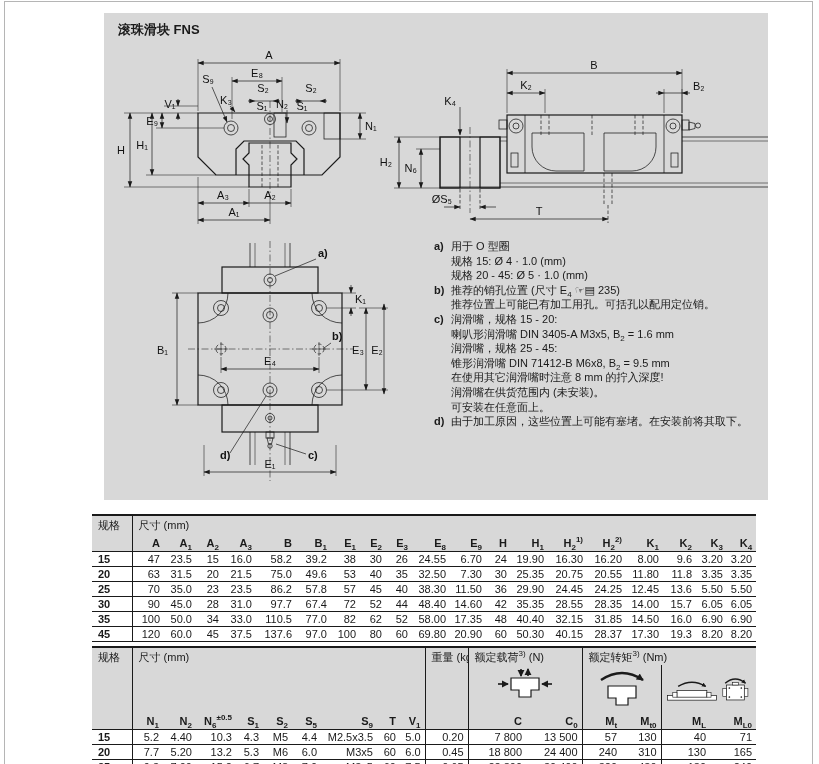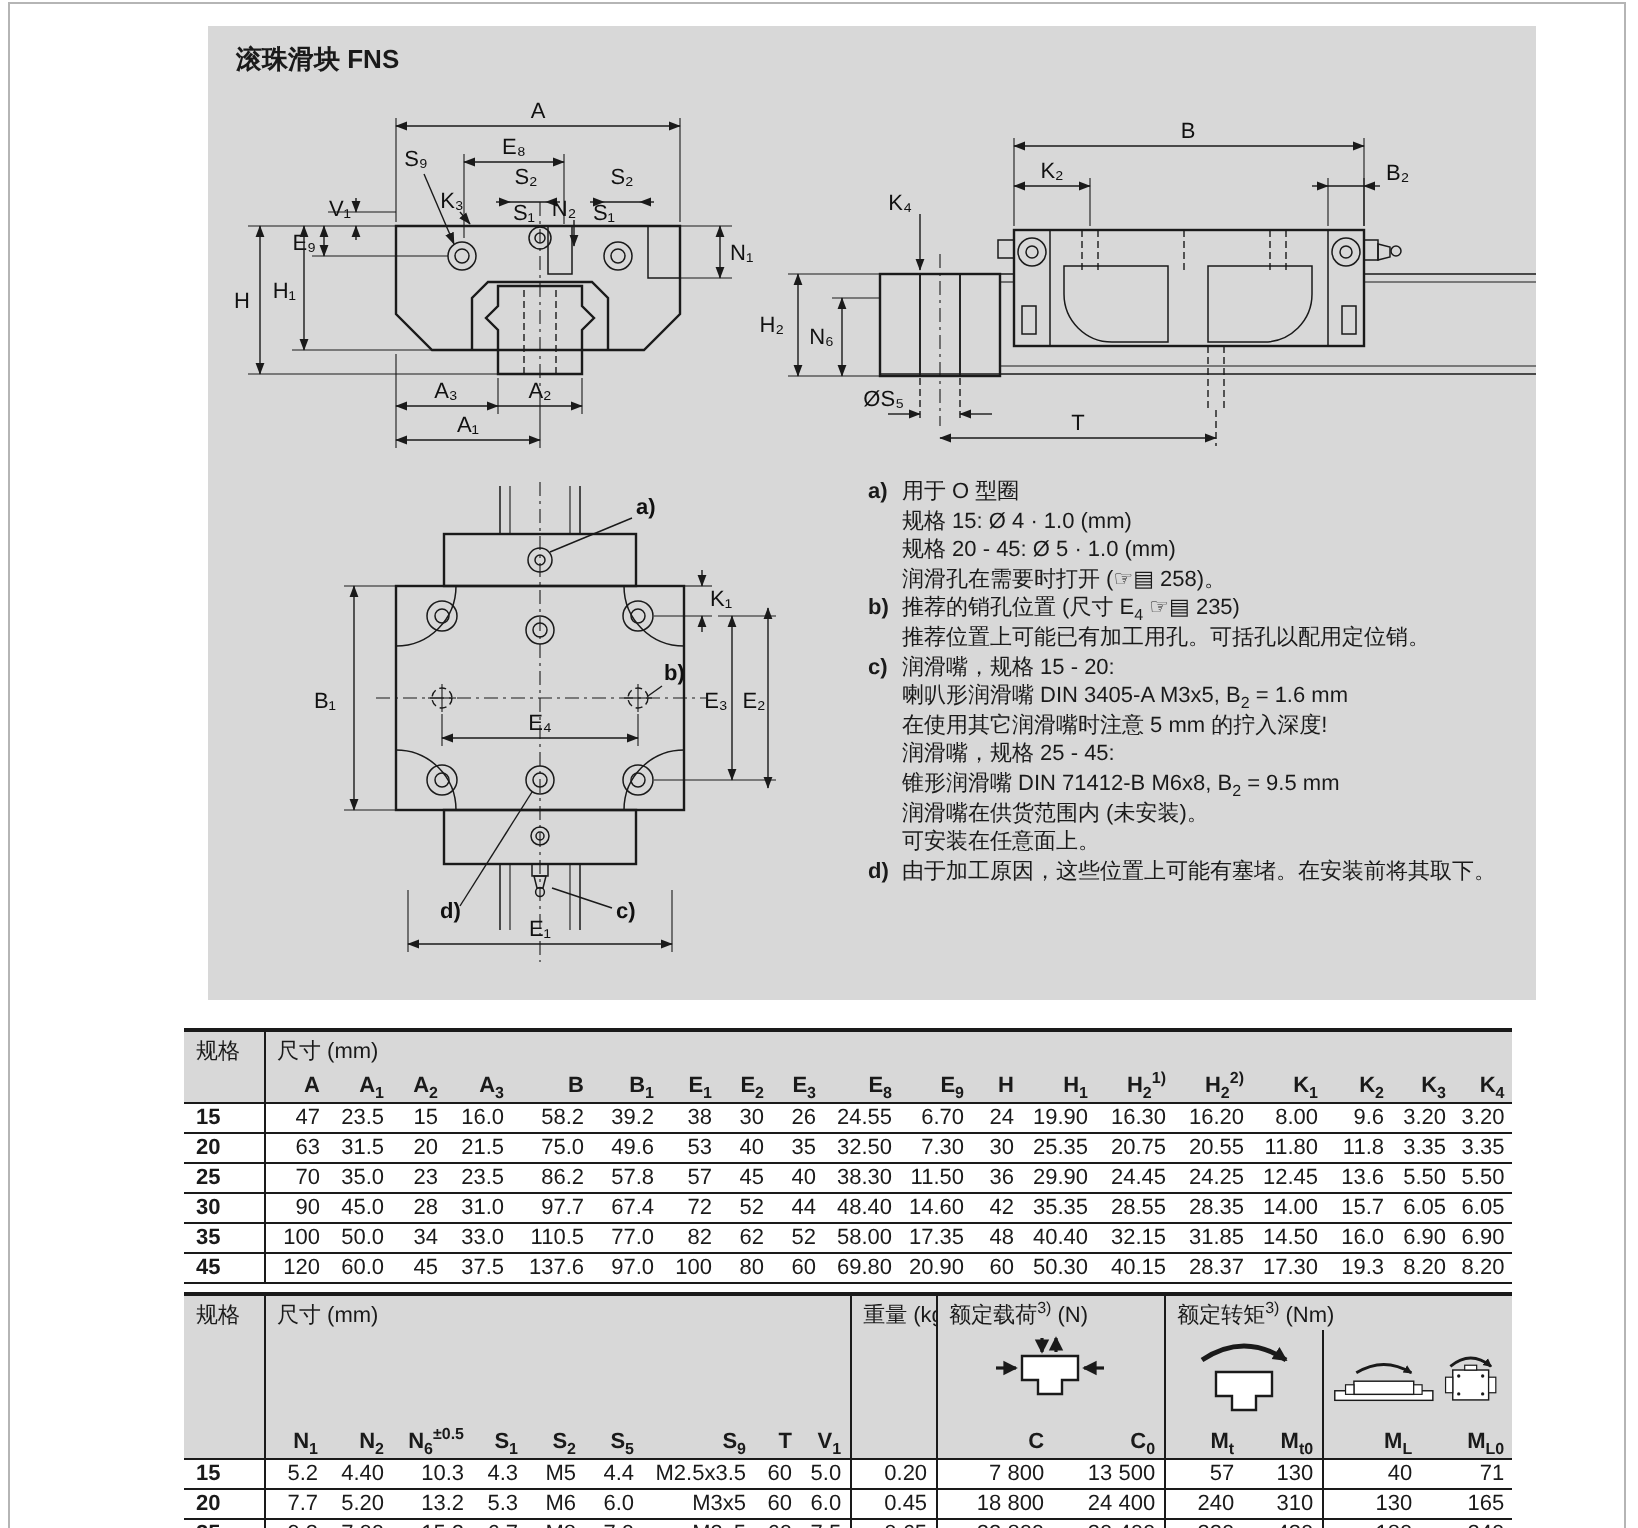--- a/index.html
+++ b/index.html
@@ -308,38 +308,37 @@
     </g>
   </svg>
 
   <div class="notes">
       <div class="note">
         <span class="note-tag">a)</span>
         <div class="note-body">
           <div class="note-line">用于 O 型圈</div>
           <div class="note-line">规格 15: Ø 4 · 1.0 (mm)</div>
           <div class="note-line">规格 20 - 45: Ø 5 · 1.0 (mm)</div>
-          <div class="note-line">润滑孔在需要时打开 (☞▤ 258)。</div>
         </div>
       </div>
       <div class="note">
         <span class="note-tag">b)</span>
         <div class="note-body">
           <div class="note-line">推荐的销孔位置 (尺寸 E<sub>4</sub> ☞▤ 235)</div>
           <div class="note-line">推荐位置上可能已有加工用孔。可括孔以配用定位销。</div>
         </div>
       </div>
       <div class="note">
         <span class="note-tag">c)</span>
         <div class="note-body">
           <div class="note-line">润滑嘴，规格 15 - 20:</div>
           <div class="note-line">喇叭形润滑嘴 DIN 3405-A M3x5, B<sub>2</sub> = 1.6 mm</div>
-          <div class="note-line">在使用其它润滑嘴时注意 5 mm 的拧入深度!</div>
           <div class="note-line">润滑嘴，规格 25 - 45:</div>
           <div class="note-line">锥形润滑嘴 DIN 71412-B M6x8, B<sub>2</sub> = 9.5 mm</div>
+          <div class="note-line">在使用其它润滑嘴时注意 8 mm 的拧入深度!</div>
           <div class="note-line">润滑嘴在供货范围内 (未安装)。</div>
           <div class="note-line">可安装在任意面上。</div>
         </div>
       </div>
       <div class="note">
         <span class="note-tag">d)</span>
         <div class="note-body">
           <div class="note-line">由于加工原因，这些位置上可能有塞堵。在安装前将其取下。</div>
         </div>
       </div>

